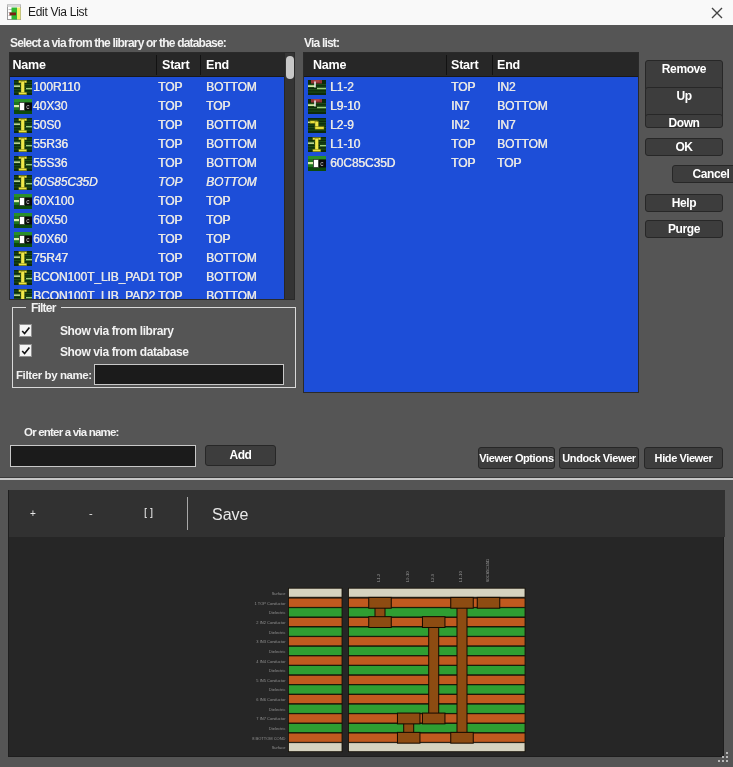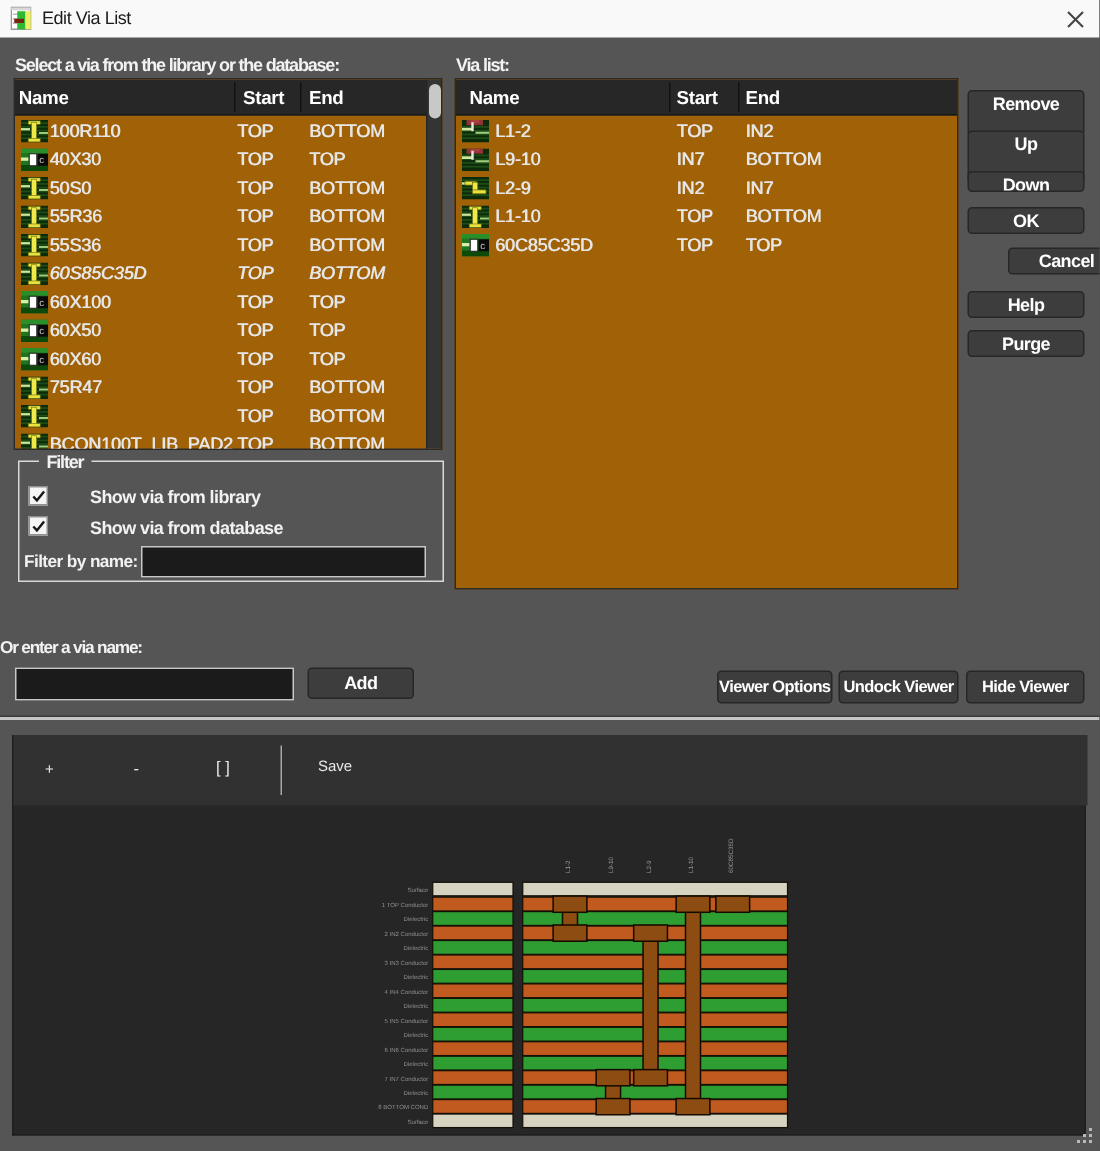--- a/index.html
+++ b/index.html
@@ -1,20 +1,20 @@
 <!DOCTYPE html>
 <html><head>
 <meta charset="utf-8">
 <style>
 * { margin:0; padding:0; box-sizing:border-box; }
 html,body { width:733px; height:767px; }
 body { position:relative; background:#555555; font-family:"Liberation Sans",sans-serif; overflow:hidden; }
 .abs { position:absolute; }
 .lbl { color:#f2f2f2; font-size:12px; font-weight:bold; letter-spacing:-0.8px; }
-.tbl { position:absolute; background:#a16207; border:1px solid #2a2a2a; overflow:hidden; }
+.tbl { position:absolute; background:#1d4ed8; border:1px solid #2a2a2a; overflow:hidden; }
 .thead { position:absolute; left:0; top:0; right:0; height:24px; background:#272727; border-bottom:1px solid #191919; }
 .th { position:absolute; top:0; height:24px; line-height:24px; color:#ffffff; font-size:12.5px; font-weight:bold; letter-spacing:-0.2px; }
 .vsep { position:absolute; top:2px; width:1px; height:20px; background:#121212; }
 .row { position:absolute; height:19px; left:0; right:0; }
 .cell { position:absolute; top:0; height:19px; line-height:19px; color:#e6e6e6; font-size:12px; letter-spacing:-0.1px; text-shadow:0.45px 0 0 currentColor; }
 .icon { position:absolute; left:4px; top:2px; }
 .btn { position:absolute; background:#3d3d3d; border:1px solid #272727; border-radius:3px; color:#ffffff; font-size:12px; font-weight:bold; letter-spacing:-0.4px; text-align:center; white-space:nowrap; overflow:hidden; }
 .inp { position:absolute; background:#1b1b1b; border:1px solid #c8c8c8; }
 .cb { position:absolute; width:13px; height:13px; background:#f5f5f5; border:1px solid #909090; }
 .cbt { position:absolute; color:#f2f2f2; font-size:12px; font-weight:bold; letter-spacing:-0.4px; }
@@ -236,20 +236,21 @@
    <rect x="0" y="6.5" width="18" height="1.2"></rect>
               <rect x="0" y="9" width="18" height="1.2"></rect>
    <rect x="0" y="11.5" width="18" height="1.2"></rect>
   </g>
   <rect x="0" y="5.4" width="6" height="1.5" fill="#cde6a0"></rect>
   <rect x="12" y="8" width="6" height="1.3" fill="#9fce7f"></rect>
   <rect x="4.8" y="0.6" width="8" height="2.3" fill="#e9e340" stroke="#6b6b10" stroke-width="0.4"></rect>
   <rect x="7" y="1.5" width="3.4" height="12" fill="#efe94a" stroke="#6b6b10" stroke-width="0.4"></rect>
   <rect x="4.8" y="12.3" width="8" height="2.3" fill="#e9e340" stroke="#6b6b10" stroke-width="0.4"></rect>
  </svg></div>
+    <div class="cell" style="left:23px;">BCON100T_LIB_PAD1</div>
     <div class="cell" style="left:148px;">TOP</div>
     <div class="cell" style="left:196px;">BOTTOM</div>
   </div>
       <div class="row" style="top:234px;">
     <div class="icon"><svg width="18" height="15" viewBox="0 0 18 15">
   <rect width="18" height="15" fill="#0d2b0a"></rect>
   <g fill="#1d4d17">
    <rect x="0" y="1.5" width="18" height="1.2"></rect>
               <rect x="0" y="4" width="18" height="1.2"></rect>
    <rect x="0" y="6.5" width="18" height="1.2"></rect>
@@ -391,37 +392,37 @@
   </svg>
 <div class="cbt" style="left:60px;top:324px;">Show via from library</div>
 <div class="cb" style="left:19px;top:344px;"></div>
 <svg class="abs" style="left:19.5px;top:344.5px;" width="12" height="12" viewBox="0 0 12 12">
     <path d="M2.2 6 L4.6 8.6 L9.4 2.6" stroke="#161616" stroke-width="1.6" fill="none"></path>
   </svg>
 <div class="cbt" style="left:60px;top:345px;">Show via from database</div>
 <div class="cbt" style="left:16px;top:369px;font-size:11.5px;">Filter by name:</div>
 <div class="inp" style="left:94px;top:364px;width:190px;height:21px;"></div>
 
-<div class="abs lbl" style="left:0;top:426px;font-size:11.5px;">Or enter a via name:</div>
+<div class="abs lbl" style="left:24px;top:426px;font-size:11.5px;">Or enter a via name:</div>
 <div class="inp" style="left:10px;top:445px;width:186px;height:22px;"></div>
 <div class="btn" style="left:205px;top:445px;width:71px;height:21px;line-height:19px;">Add</div>
 <div class="btn" style="left:478px;top:447px;width:77px;height:22px;line-height:20px;font-size:11px;">Viewer Options</div>
 <div class="btn" style="left:559px;top:447px;width:80px;height:22px;line-height:20px;font-size:11px;">Undock Viewer</div>
 <div class="btn" style="left:644px;top:447px;width:79px;height:22px;line-height:20px;font-size:11px;">Hide Viewer</div>
 
 <div class="abs" style="left:0;top:477px;width:733px;height:1px;background:#3a3a3a;"></div>
 <div class="abs" style="left:0;top:478px;width:733px;height:2px;background:#c6c6c6;"></div>
 
 <div class="abs" style="left:8px;top:490px;width:716px;height:267px;background:#262626;border:1px solid #1e1e1e;border-top:none;">
   <div class="abs" style="left:0;top:0;width:716px;height:47px;background:#313131;"></div>
   <div class="abs" style="left:21px;top:18px;color:#e8e8e8;font-size:10px;">+</div>
   <div class="abs" style="left:80px;top:17px;color:#e8e8e8;font-size:11px;">-</div>
   <div class="abs" style="left:135px;top:16px;color:#e8e8e8;font-size:11px;">[ ]</div>
   <div class="abs" style="left:178px;top:7px;width:1px;height:33px;background:#a8a8a8;"></div>
-  <div class="abs" style="left:203px;top:16px;color:#e8e8e8;font-size:10px;">Save</div>
+  <div class="abs" style="left:203px;top:16px;color:#e8e8e8;font-size:16px;">Save</div>
 
   <svg id="stack" class="abs" style="left: 217px; top: 55px;" width="312" height="215" viewBox="0 0 312 215">
       <rect x="62.5" y="43.200000000000045" width="53.5" height="9" fill="#d6d3c0" stroke="#141006" stroke-width="0.8"></rect>
       <rect x="62.5" y="53.10000000000002" width="53.5" height="9.2" fill="#c05a1f" stroke="#141006" stroke-width="0.8"></rect>
       <rect x="62.5" y="72.38" width="53.5" height="9.2" fill="#c05a1f" stroke="#141006" stroke-width="0.8"></rect>
       <rect x="62.5" y="91.66000000000008" width="53.5" height="9.2" fill="#c05a1f" stroke="#141006" stroke-width="0.8"></rect>
       <rect x="62.5" y="110.94000000000005" width="53.5" height="9.2" fill="#c05a1f" stroke="#141006" stroke-width="0.8"></rect>
       <rect x="62.5" y="130.22000000000003" width="53.5" height="9.2" fill="#c05a1f" stroke="#141006" stroke-width="0.8"></rect>
       <rect x="62.5" y="149.5" width="53.5" height="9.2" fill="#c05a1f" stroke="#141006" stroke-width="0.8"></rect>
       <rect x="62.5" y="168.77999999999997" width="53.5" height="9.2" fill="#c05a1f" stroke="#141006" stroke-width="0.8"></rect>

